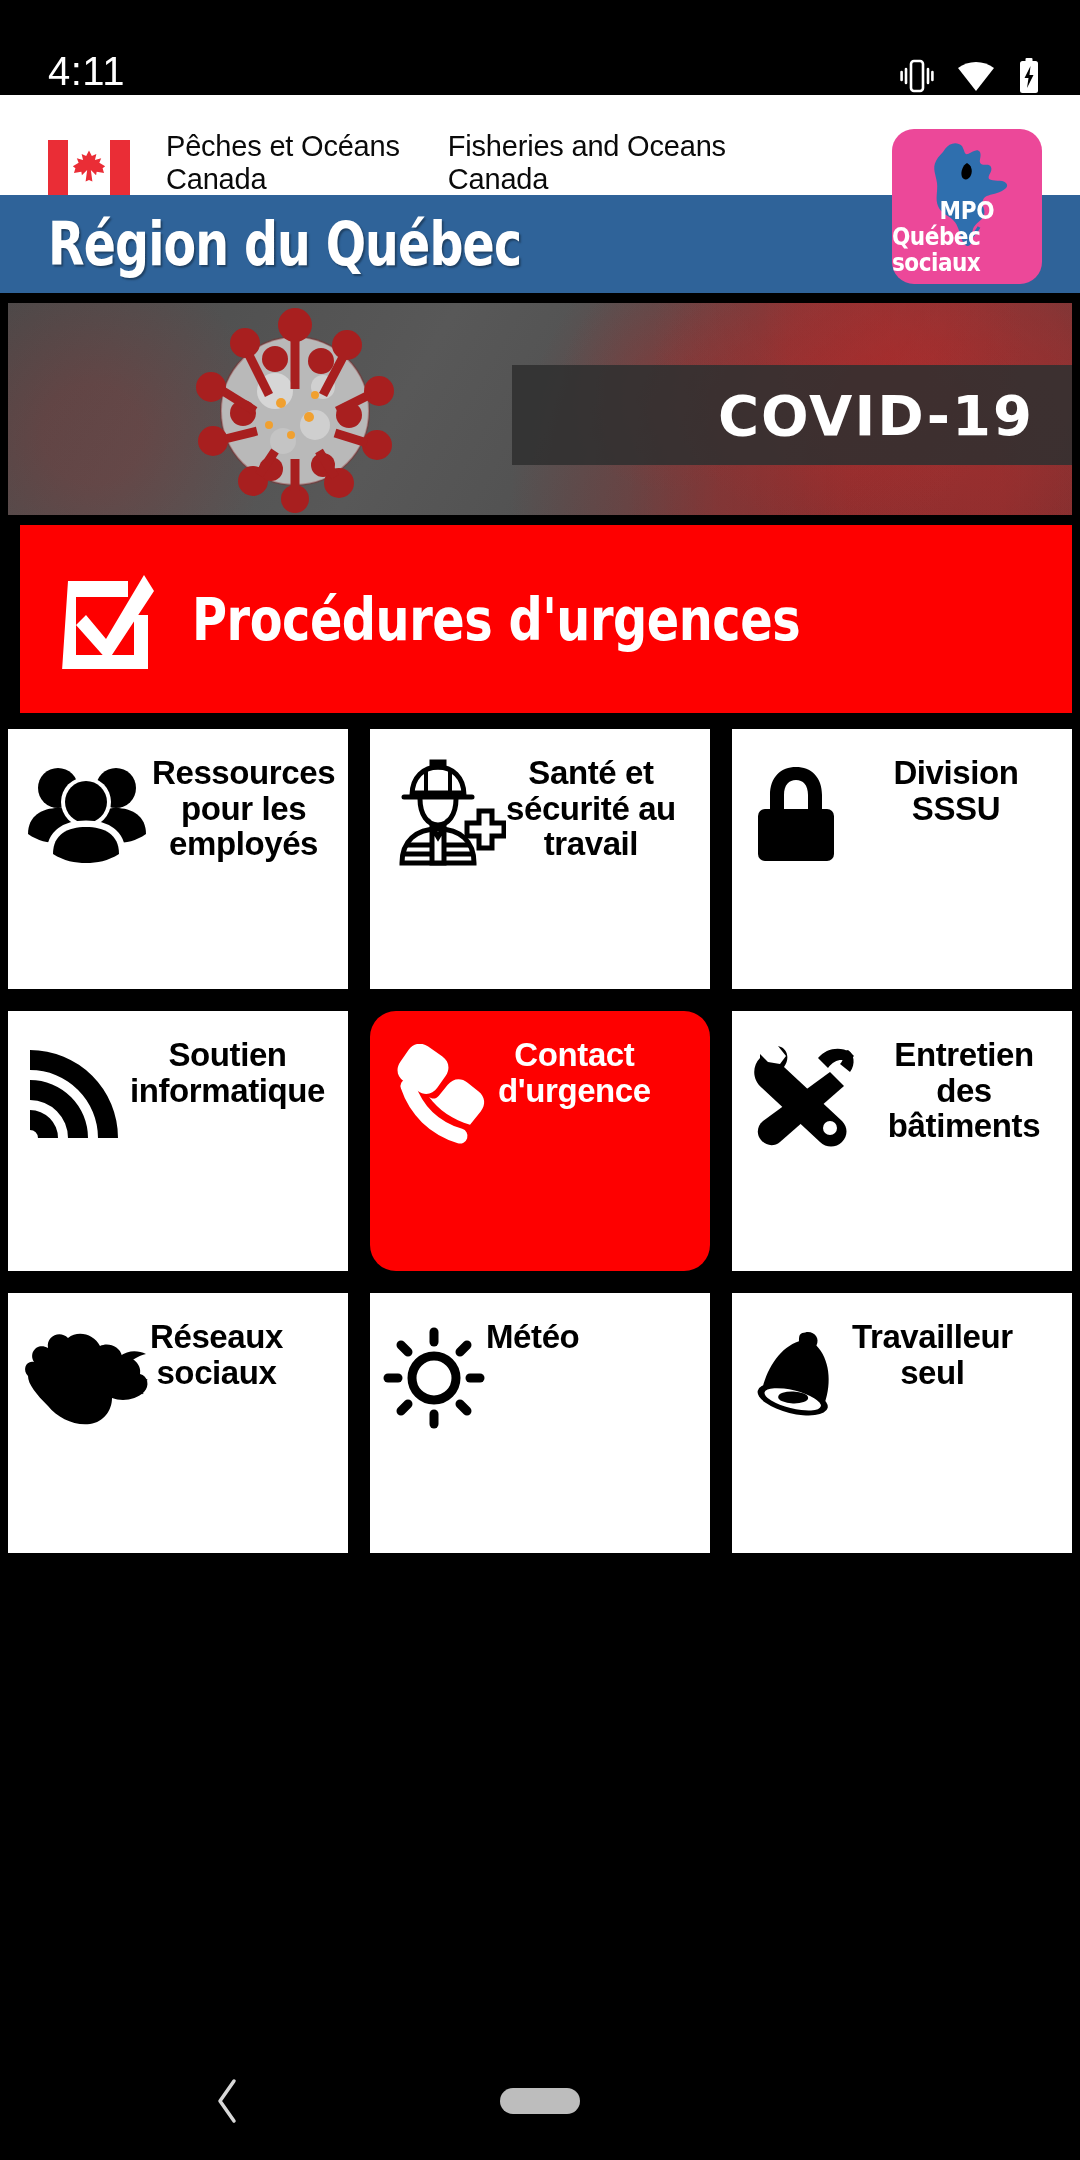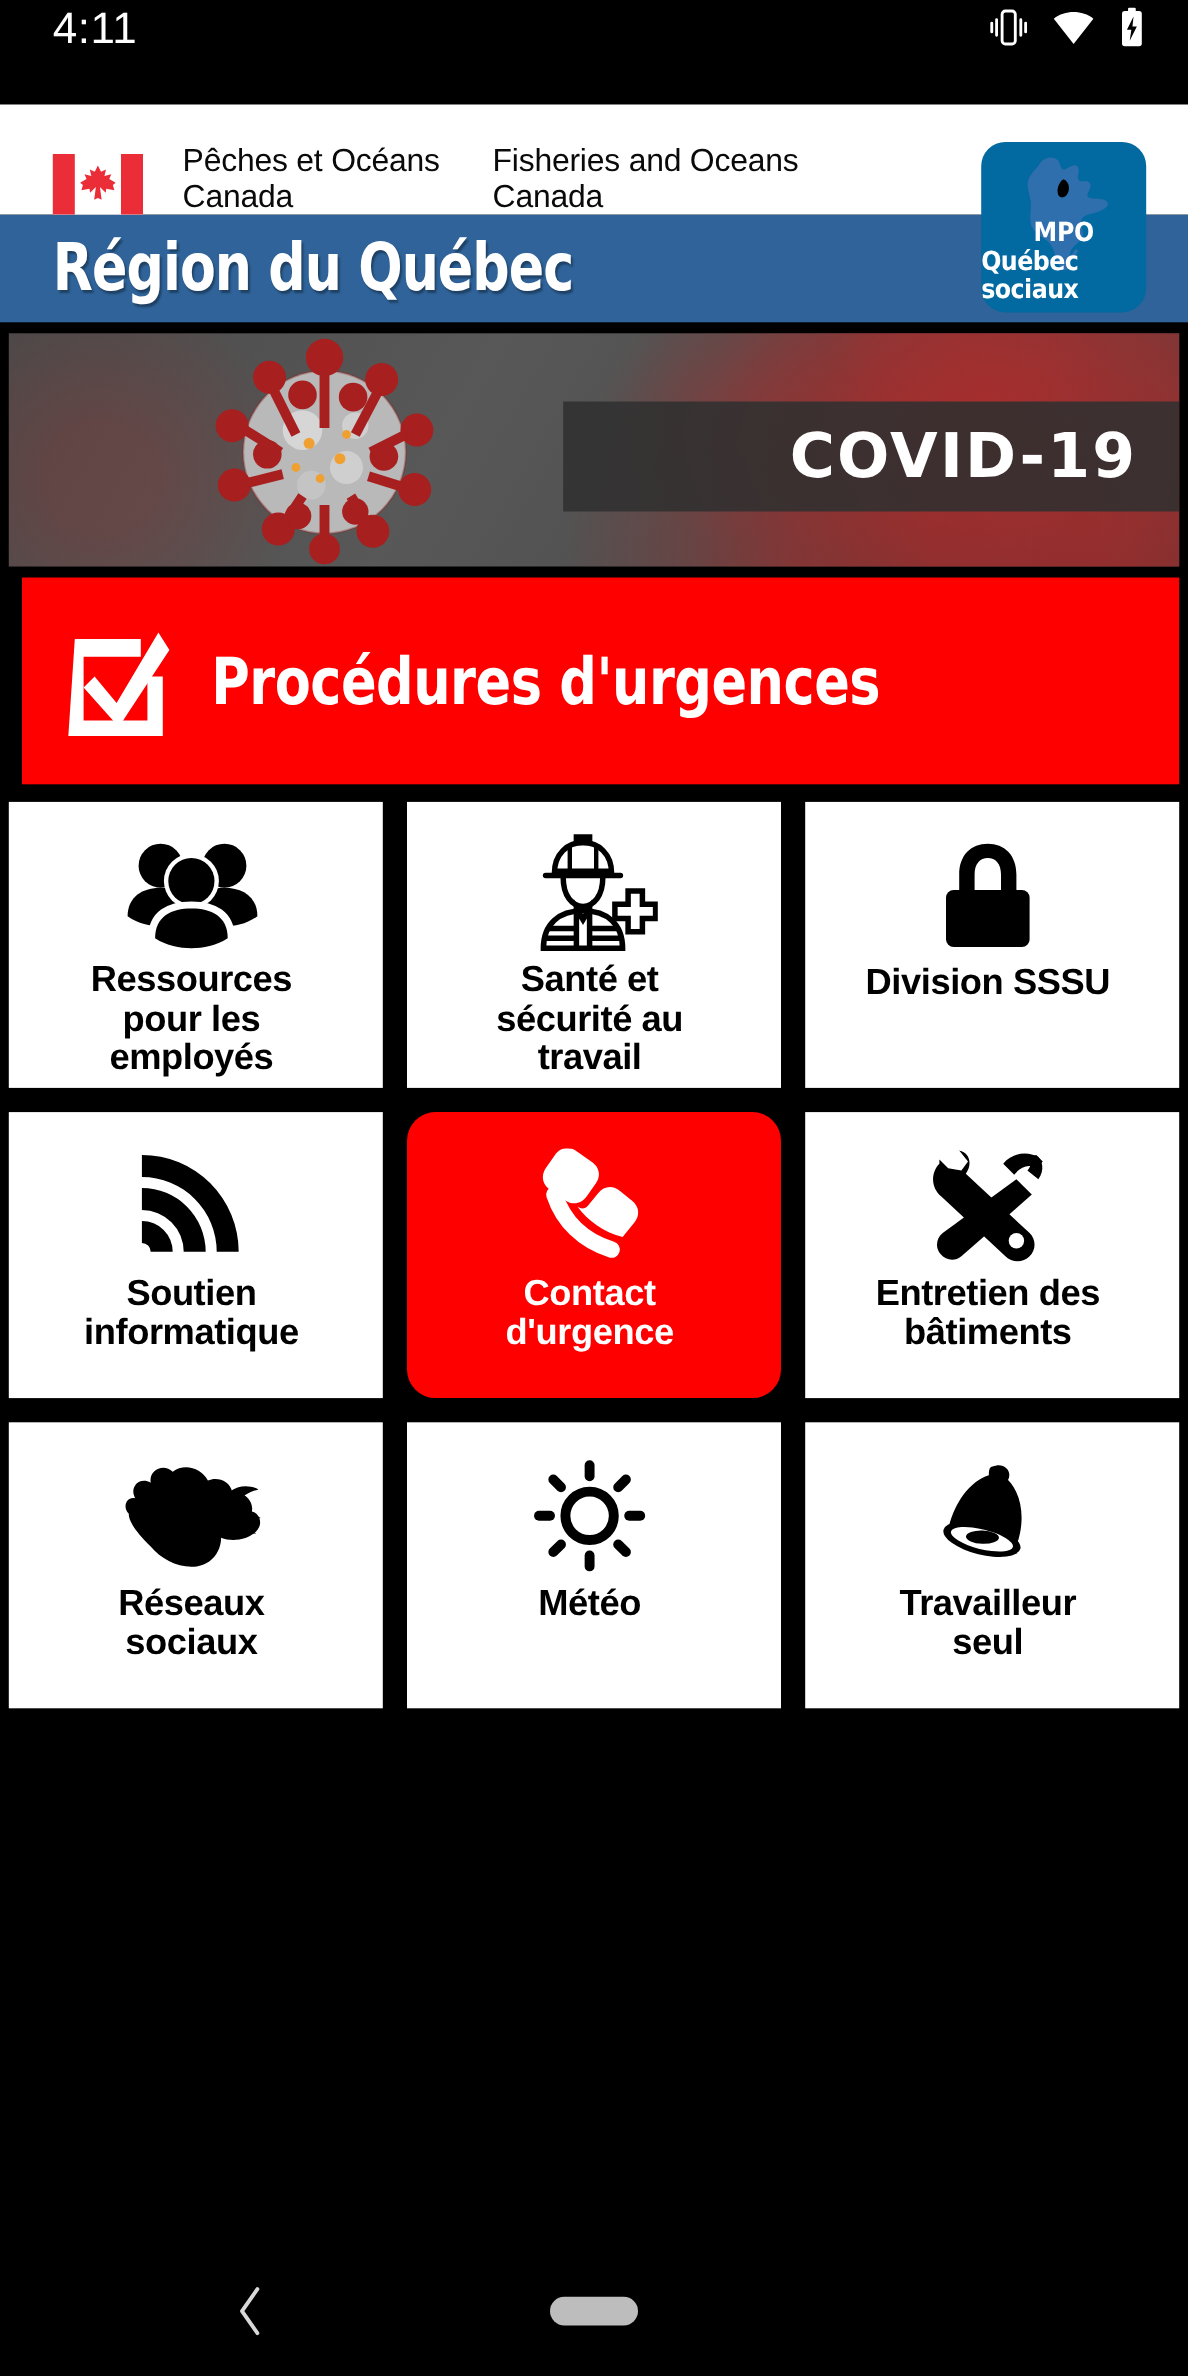--- a/index.html
+++ b/index.html
@@ -7,22 +7,22 @@
     width:1080px; height:2160px;
     background:#000;
     font-family:"Liberation Sans", sans-serif;
     overflow:hidden;
   }
   body { position:relative; }
 
   
   .statusbar{
     height:95px; width:100%; background:#000;
-    display:flex; align-items:flex-start; justify-content:space-between;
-    padding:2px 40px 0 48px;
+    display:flex; align-items:flex-end; justify-content:space-between;
+    padding:14px 40px 0 48px;
   }
   .status-time{
     color:#fff; font-size:40px; font-weight:400; letter-spacing:0.5px;
     line-height:48px;
   }
   .status-icons{ display:flex; align-items:center; gap:22px; margin-top:4px;}
   .svg-ico{ display:block; }
 
   
   .fip{
@@ -41,21 +41,21 @@
   }
   .fip-text{ display:flex; align-items:flex-start; gap:48px; }
   .fip-col{
     font-size:29px; line-height:1.12; color:#0a0a0a; letter-spacing:-0.2px;
     white-space:pre-line;
   }
 
   
   .appbadge{
     position:absolute; right:38px; top:34px;
-    width:150px; height:155px; background:#0369a1; border-radius:22px;
+    width:150px; height:155px; background:#ec4899; border-radius:22px;
     display:flex; flex-direction:column; align-items:center;
     justify-content:flex-end; padding-bottom:8px; z-index:5; overflow:hidden;
   }
   .appbadge .qc{ position:absolute; top:6px; left:50%; transform:translateX(-50%); }
   .appbadge .b-l1{
     color:#fff; font-size:24px; font-weight:bold; line-height:26px;
     font-family:"DejaVu Sans Condensed","Liberation Sans", sans-serif;
     letter-spacing:-0.3px; position:relative; z-index:2;
   }
   .appbadge .b-l2{
@@ -111,22 +111,22 @@
   }
 
   
   .grid{
     margin:16px 8px 0 8px;
     display:grid; grid-template-columns:repeat(3,1fr);
     gap:22px 22px;
   }
   .tile{
     background:#fff; height:260px;
-    display:flex; flex-direction:column; align-items:center; justify-content:flex-start;
-    padding:26px 8px 10px 0; position:relative;
+    display:flex; flex-direction:row; align-items:flex-start; justify-content:flex-start;
+    padding:26px 8px 10px 12px; position:relative;
   }
   .tile.red{ background:#fe0000;border-radius:26px; }
   .tile .ticon{
     height:118px; display:flex; align-items:center; justify-content:center;
     margin-bottom:2px;
   }
   .tile .tlabel{
     font-size:33px; font-weight:bold; line-height:1.08; text-align:center;
     color:#000; letter-spacing:-0.4px;
     font-family:"Liberation Sans", sans-serif;

